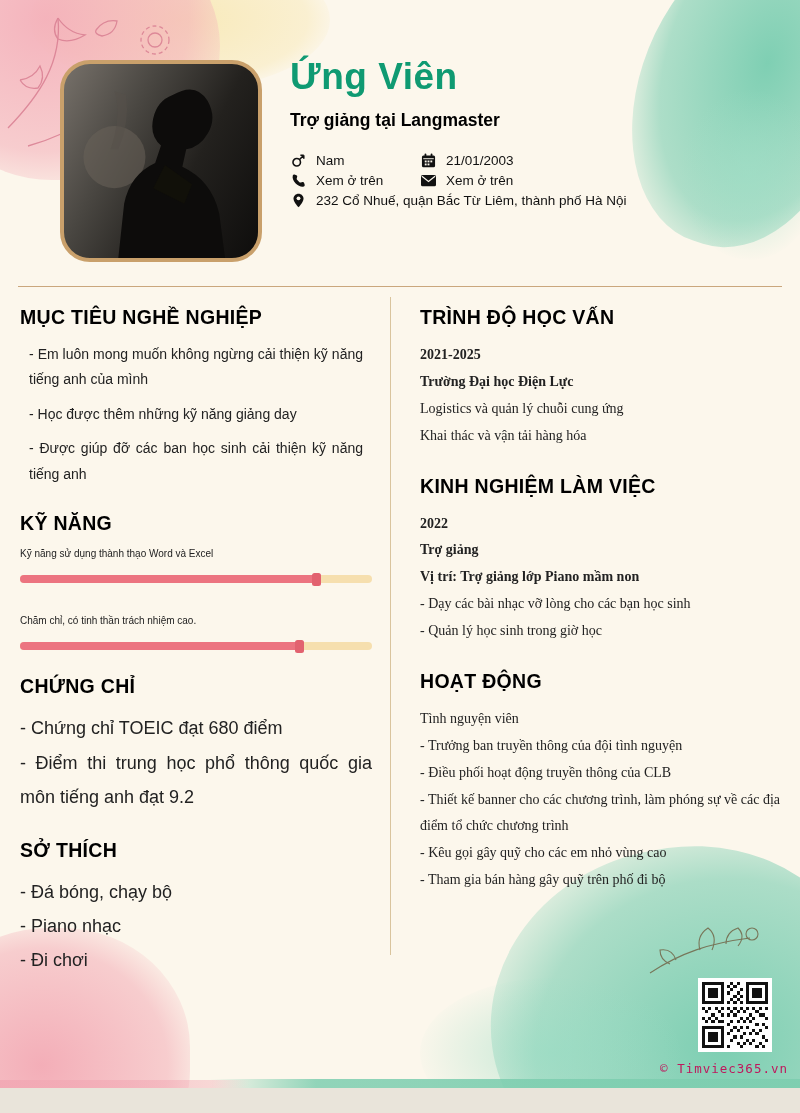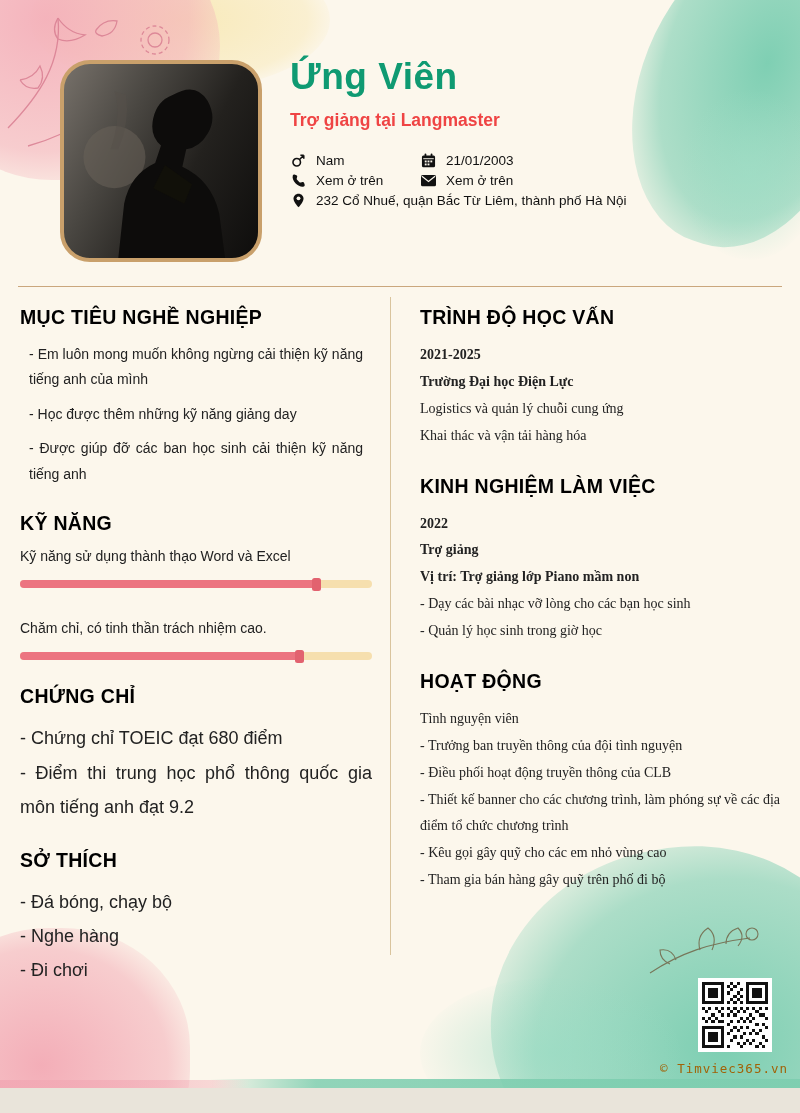--- a/index.html
+++ b/index.html
@@ -42,21 +42,21 @@
   .photo {
     position:absolute; left:60px; top:60px; width:202px; height:202px;
     border: 4px solid #c9a06b; border-radius: 30px; overflow:hidden;
     background: linear-gradient(118deg, #77716a 0%, #4a4742 32%, #23211e 62%, #0e0d0c 100%);
   }
   .photo svg { position:absolute; inset:0; width:100%; height:100%; }
 
   
   .header { position:absolute; left:290px; top:56px; right:34px; }
   .name { margin:0; font-size:37px; font-weight:bold; color:#0f9a72; letter-spacing:.5px; }
-  .subtitle { margin:12px 0 0; font-size:17.5px; font-weight:bold; color:#ef4444; }
+  .subtitle { margin:12px 0 0; font-size:17.5px; font-weight:bold; color:#000000; }
   .contact { margin-top:21px; display:grid; grid-template-columns:130px 1fr; row-gap:4px; font-size:13.5px; color:#111; }
   .citem { display:flex; align-items:center; gap:10px; }
   .citem .ic { width:16px; height:16px; flex:0 0 16px; display:inline-flex; align-items:center; justify-content:center; }
   .citem .ic svg { width:15px; height:15px; }
   .caddr { grid-column: 1 / -1; }
 
   .hrule { position:absolute; left:18px; right:18px; top:286px; height:0; border-top:1.5px solid #caa77d; }
 
   
   .columns { position:absolute; top:297px; left:20px; right:20px; display:flex; }
@@ -67,31 +67,31 @@
   h3.sec { margin:25px 0 13px; font-size:19.5px; font-weight:bold; color:#000000; letter-spacing:.3px; }
   .col-left h3.sec:first-child, .col-right h3.sec:first-child { margin-top:9px; }
 
   .body-text { font-size:14px; line-height:1.82; margin:9px; }
   .just { text-align: justify; }
   .li { font-size:18px; line-height:1.9; margin:0; }
   .b { font-weight:bold; }
   .rline { font-size:14px; line-height:1.92; margin:0;font-family:Liberation Serif, serif; }
 
   
-  .skill-label { font-size:14px; margin:32px 0 0; }
+  .skill-label { font-size:10px; margin:32px 0 0; }
   .skill-label.first { margin-top:6px; }
   .bar { position:relative; height:8px; background:#f6dfae; border-radius:4px; margin:16px 0 8px; }
   .bar-fill { position:relative; height:100%; background:#ec7480; border-radius:4px; }
   .bar-fill::after { content:""; position:absolute; right:-2px; top:-2.5px; width:9px; height:13px; background:#e2626f; border-radius:2.5px; }
 
   
   .qr { position:absolute; right:28px; bottom:36px; width:74px; height:74px; background:#fff; padding:4px; }
   .qr svg { width:100%; height:100%; display:block; }
   .watermark { position:absolute; right:12px; bottom:12px; font-family:"DejaVu Sans Mono", monospace;
-    font-size:12.5px; letter-spacing:1px; color:#a16207; }
+    font-size:12.5px; letter-spacing:1px; color:#be185d; }
 </style>
 </head>
 <body>
 
 <div class="page">
 
   <div class="blob blob-tl-yellow"></div>
   <div class="blob blob-tl-pink"></div>
   <div class="blob blob-tr-teal"></div>
   <div class="blob blob-tr-teal2"></div>
@@ -214,21 +214,21 @@
       <div class="bar">
         <div class="bar-fill" style="width: 80%;"></div>
       </div>
 
       <h3 class="sec">CHỨNG CHỈ</h3>
       <p class="li">- Chứng chỉ TOEIC đạt 680 điểm</p>
       <p class="li just">- Điểm thi trung học phổ thông quốc gia môn tiếng anh đạt 9.2</p>
 
       <h3 class="sec">SỞ THÍCH</h3>
       <p class="li">- Đá bóng, chạy bộ</p>
-      <p class="li">- Nghe hàng</p>
+      <p class="li">- Piano nhạc</p>
       <p class="li">- Đi chơi</p>
 
     </div>
 
     <div class="vdiv"></div>
 
     <div class="col-right">
 
       <h3 class="sec">TRÌNH ĐỘ HỌC VẤN</h3>
       <p class="rline b">2021-2025</p>

